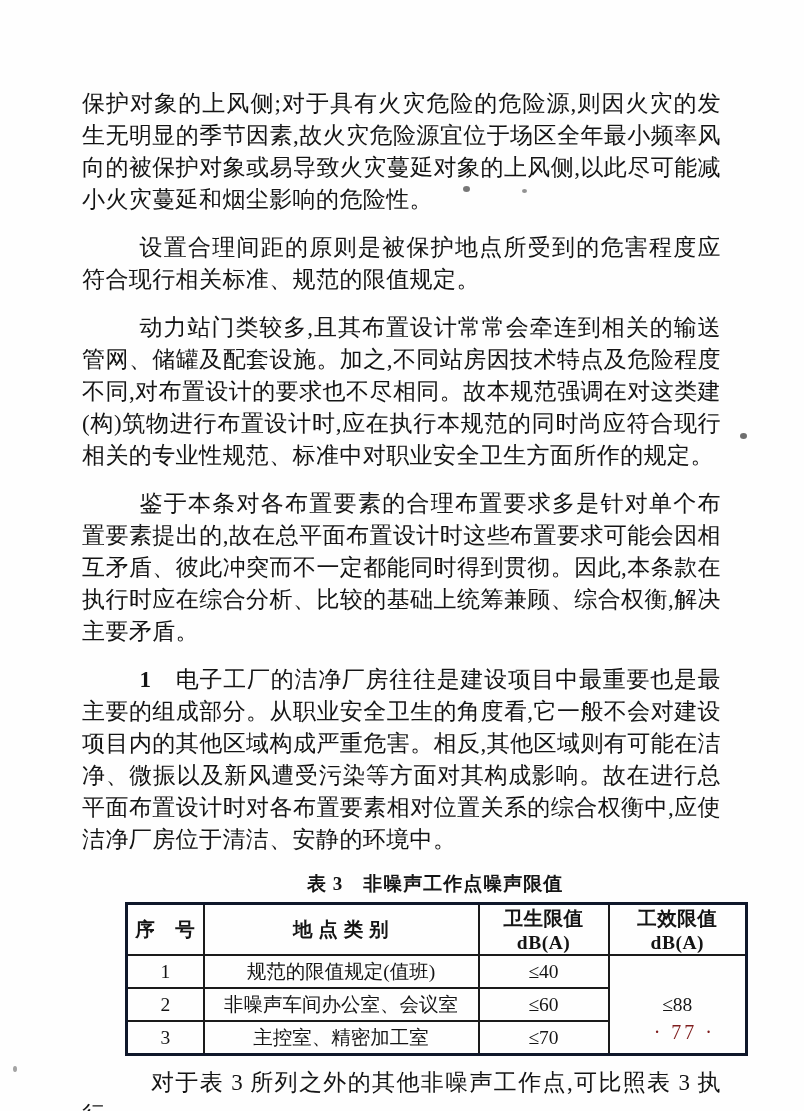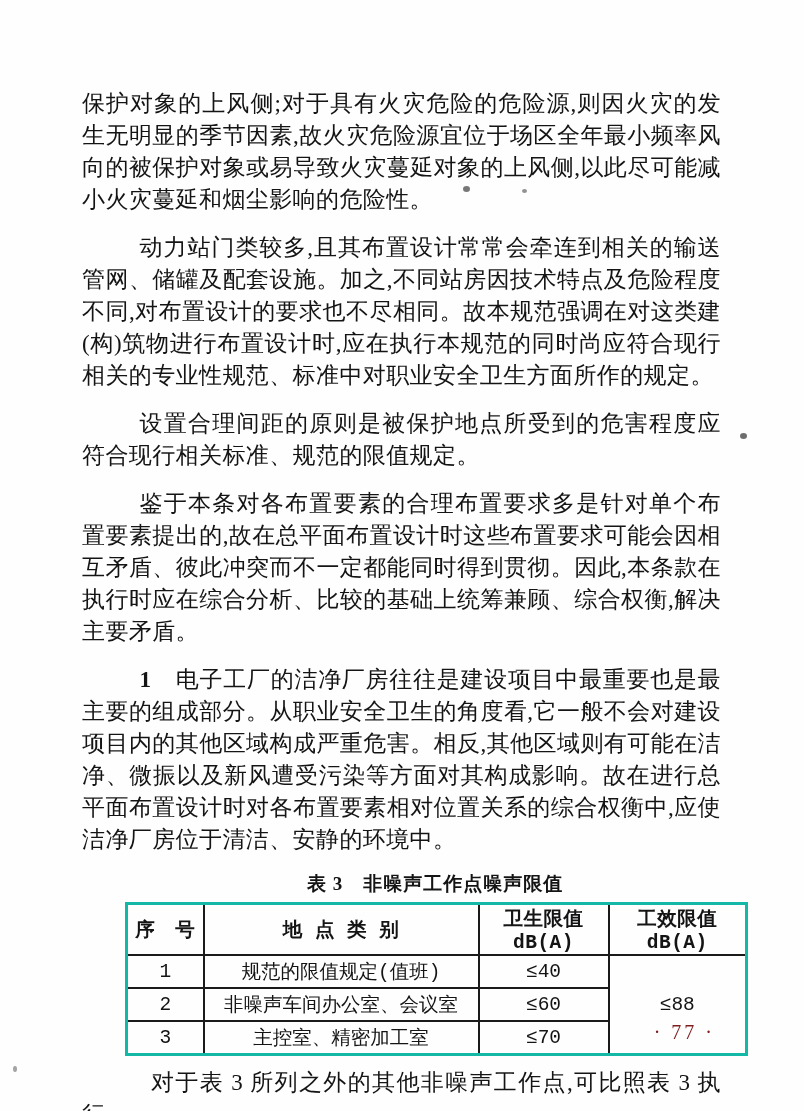--- a/index.html
+++ b/index.html
@@ -40,23 +40,22 @@
     font-weight: bold;
     font-size: 19px;
     line-height: 24px;
     letter-spacing: 1px;
     margin-bottom: 6px;
   }
   table.noise {
     width: 620px;
     border-collapse: collapse;
     table-layout: fixed;
-    border: 3px solid #14b8a6;
+    border: 3px solid #0f172a;
     font-size: 19.5px;
-    font-family: Liberation Mono, monospace;
   }
   table.noise th, table.noise td {
     border: 2px solid #1a1a1a;
     text-align: center;
     vertical-align: middle;
     padding: 0;
     font-weight: normal;
   }
   table.noise th {
     height: 28px;
@@ -84,23 +83,23 @@
   .speck.s4 { left: 13px; top: 1066px; width: 4px; height: 6px; opacity:.5; }
 </style>
 </head>
 <body>
 
 <div class="page">
   <div class="content">
 
     <p class="body">保护对象的上风侧;对于具有火灾危险的危险源,则因火灾的发生无明显的季节因素,故火灾危险源宜位于场区全年最小频率风向的被保护对象或易导致火灾蔓延对象的上风侧,以此尽可能减小火灾蔓延和烟尘影响的危险性。</p>
 
+    <p class="body ind">设置合理间距的原则是被保护地点所受到的危害程度应符合现行相关标准、规范的限值规定。</p>
+
     <p class="body ind">动力站门类较多,且其布置设计常常会牵连到相关的输送管网、储罐及配套设施。加之,不同站房因技术特点及危险程度不同,对布置设计的要求也不尽相同。故本规范强调在对这类建(构)筑物进行布置设计时,应在执行本规范的同时尚应符合现行相关的专业性规范、标准中对职业安全卫生方面所作的规定。</p>
-
-    <p class="body ind">设置合理间距的原则是被保护地点所受到的危害程度应符合现行相关标准、规范的限值规定。</p>
 
     <p class="body ind">鉴于本条对各布置要素的合理布置要求多是针对单个布置要素提出的,故在总平面布置设计时这些布置要求可能会因相互矛盾、彼此冲突而不一定都能同时得到贯彻。因此,本条款在执行时应在综合分析、比较的基础上统筹兼顾、综合权衡,解决主要矛盾。</p>
 
     <p class="body ind"><b class="num">1</b><span>电子工厂的洁净厂房往往是建设项目中最重要也是最主要的组成部分。从职业安全卫生的角度看,它一般不会对建设项目内的其他区域构成严重危害。相反,其他区域则有可能在洁净、微振以及新风遭受污染等方面对其构成影响。故在进行总平面布置设计时对各布置要素相对位置关系的综合权衡中,应使洁净厂房位于清洁、安静的环境中。</span></p>
 
 
     <div class="table-wrap">
       <div class="tbl-caption">表 3　非噪声工作点噪声限值</div>
 
       <table class="noise">

